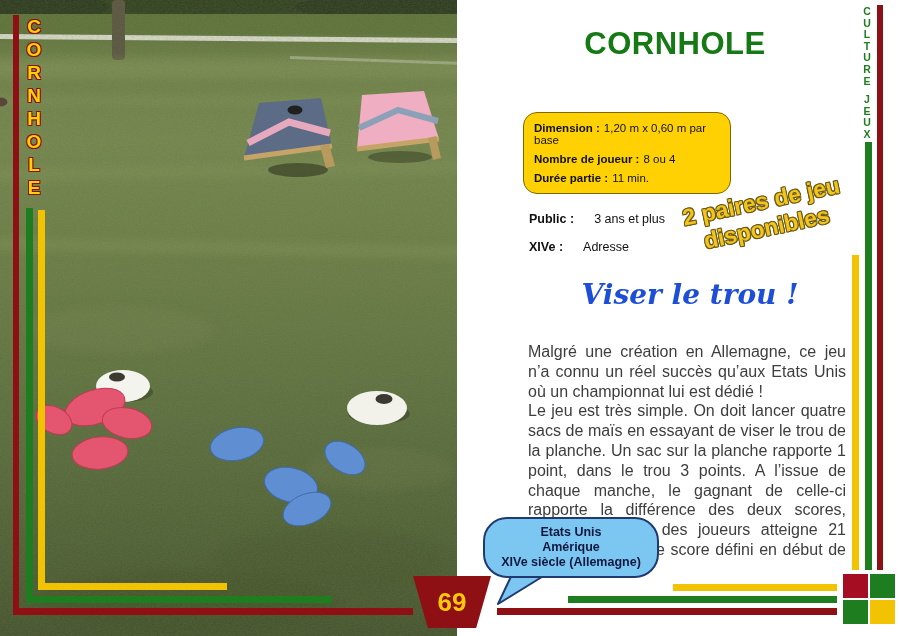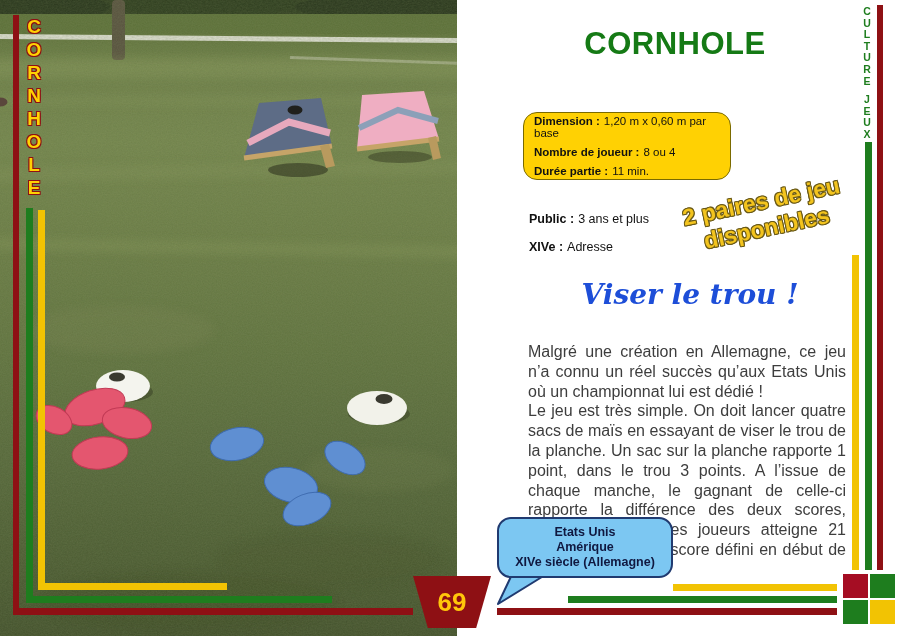--- a/index.html
+++ b/index.html
@@ -20,44 +20,44 @@
     text-shadow:-1px -1px 0 #8F1014,1px -1px 0 #8F1014,-1px 1px 0 #8F1014,1px 1px 0 #8F1014,0 1px 0 #8F1014,0 -1px 0 #8F1014;}
   .spine-right-letters{position:absolute;left:859px;top:6px;width:16px;text-align:center;
     font-weight:bold;font-size:10.5px;line-height:11.6px;color:#1E7D1E;}
   .vgap{height:7px;}
 
   
   .title{position:absolute;left:520px;top:26px;width:310px;text-align:center;
     font-size:31px;font-weight:bold;color:#157A15;letter-spacing:.5px;}
   .info-box{position:absolute;left:523px;top:112px;width:186px;height:62px;
     background:#FFD103;border:1.5px solid #7a6a00;border-radius:14px;
-    padding:2px 10px;display:flex;flex-direction:column;justify-content:space-between;
+    padding:9px 10px;display:flex;flex-direction:column;justify-content:space-between;
     font-size:11.5px;color:#111;}
   .info-row .lbl{font-weight:bold;margin-right:4px;}
   .detail-row{position:absolute;left:529px;font-size:12.5px;color:#111;}
-  .detail-row .lbl{font-weight:bold;margin-right:4px;}
+  .detail-row .lbl{font-weight:bold;margin-right:20px;}
   .detail-0{top:212px;} .detail-1{top:240px;}
 
   .wordart{position:absolute;left:652px;top:188px;width:224px;text-align:center;
     transform:rotate(-12deg);font-weight:bold;font-size:23px;line-height:27px;color:#F3C41E;
     text-shadow:-1px -1px 0 #6a5a18,1px -1px 0 #6a5a18,-1px 1px 0 #6a5a18,1px 1px 0 #6a5a18,
                  0 -1px 0 #6a5a18,0 1px 0 #6a5a18,-1px 0 0 #6a5a18,1px 0 0 #6a5a18;}
 
   .tagline{position:absolute;left:535px;top:278px;width:310px;text-align:center;
     font-family:"DejaVu Serif",serif;font-style:italic;font-weight:bold;
     font-size:28px;color:#1d4ed8;}
 
   .bodytext{position:absolute;left:528px;top:342px;width:318px;
     font-size:16px;line-height:19.8px;text-align:justify;color:#3d3d3d;}
   .bodytext p{margin:0;}
 
   
   .bubble-tail{position:absolute;left:490px;top:560px;}
-  .bubble{position:absolute;left:497px;top:517px;width:172px;height:57px;
-    background:#7CC7F2;border:2px solid #203A70;border-radius:14px;
+  .bubble{position:absolute;left:483px;top:517px;width:172px;height:57px;
+    background:#7CC7F2;border:2px solid #203A70;border-radius:24px;
     display:flex;flex-direction:column;justify-content:center;text-align:center;
     font-weight:bold;font-size:12.5px;line-height:15px;color:#101840;}
 
   
   .pagenum{position:absolute;left:413px;top:576px;width:78px;height:52px;
     background:#8E1014;clip-path:polygon(0 0,100% 0,81% 100%,19% 100%);
     display:flex;align-items:center;justify-content:center;
     font-weight:bold;font-size:26px;color:#FFC60A;}
   .squares{position:absolute;left:843px;top:574px;width:51px;height:50px;
     display:grid;grid-template-columns:25px 25px;grid-template-rows:24px 24px;gap:2px;}

